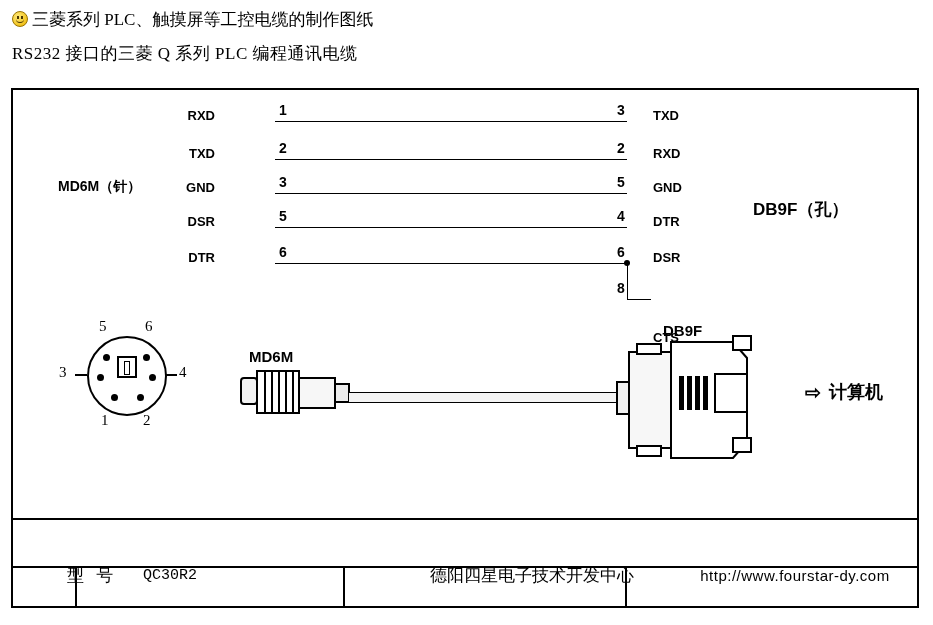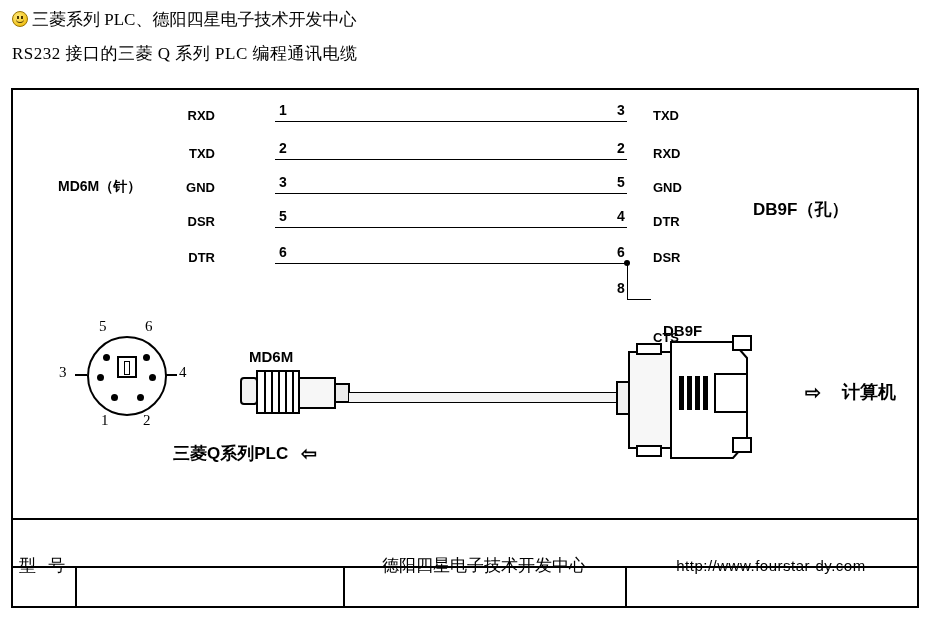--- a/index.html
+++ b/index.html
@@ -243,24 +243,25 @@
 
   #caption {
     position: absolute;
     left: 16px;
     top: 438px;
     font-family: "Liberation Sans", sans-serif;
     font-size: 13px;
   }
   .cellrow {
     position: absolute;
-    top: 454px;
+    top: 464px;
     height: 42px;
     display: flex;
     align-items: center;
+    margin-left: 48px;
   }
   #cell-model-label {
     left: 0; width: 62px;
     justify-content: center;
     font-size: 17px;
     letter-spacing: 4px;
   }
   #cell-model-value {
     left: 62px; width: 268px;
     padding-left: 20px;
@@ -277,21 +278,21 @@
     justify-content: center;
     font-family: Liberation Sans, sans-serif;
     font-size: 15px;
     letter-spacing: 0.5px;
   }
 </style>
 </head>
 <body>
 
 <div class="hdr" id="title-line">
-  <span class="smiley"><i></i></span><span>三菱系列 PLC、德阳四星电子技术开发中心</span>
+  <span class="smiley"><i></i></span><span>三菱系列 PLC、触摸屏等工控电缆的制作图纸</span>
 </div>
 <div class="hdr" id="subtitle-line">RS232 接口的三菱 Q 系列 PLC 编程通讯电缆</div>
 
 <div id="frame">
 
   <div class="hline" id="div1"></div>
   <div class="hline" id="div2"></div>
   <div class="vline" id="v1"></div>
   <div class="vline" id="v2"></div>
   <div class="vline" id="v3"></div>
@@ -387,24 +388,21 @@
       <rect x="702" y="284" width="32" height="38" fill="#ffffff" stroke="#000" stroke-width="2"></rect>
       <path d="M720 246 h18 v14 h-18 z" fill="#ffffff" stroke="#000" stroke-width="2"></path>
       <path d="M720 348 h18 v14 h-18 z" fill="#ffffff" stroke="#000" stroke-width="2"></path>
     </g>
   </svg>
 
   <div id="label-md6m-cable">MD6M</div>
   <div id="label-db9f-cable">DB9F</div>
   <div id="label-computer">
     <span class="arrow-r">⇨</span>
-    <span style="margin-left:16px;">计算机</span>
+    <span style="margin-left:3px;">计算机</span>
   </div>
-  <div id="label-plc">
-    <span>三菱Q系列PLC</span>
-    <span class="arrow-l" style="margin-left:8px;">⇦</span>
-  </div>
 
 
   <div class="cellrow" id="cell-model-label">型 号</div>
+  <div class="cellrow" id="cell-model-value">QC30R2</div>
   <div class="cellrow" id="cell-company">德阳四星电子技术开发中心</div>
   <div class="cellrow" id="cell-url">http://www.fourstar-dy.com</div>
 </div>
 
 </body></html>

